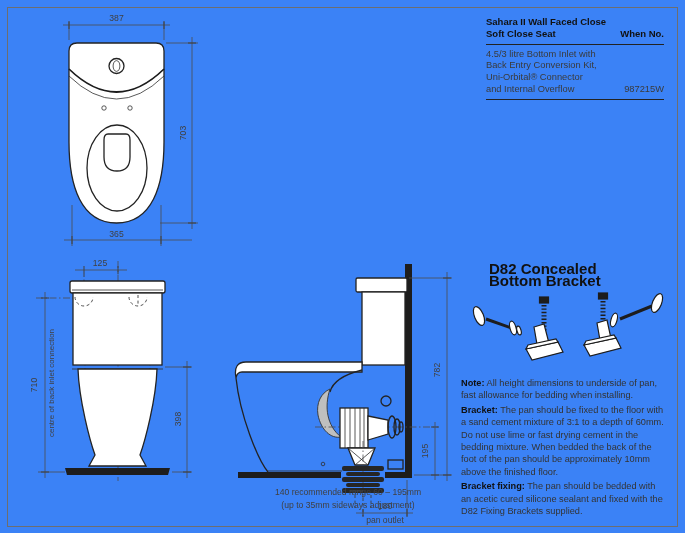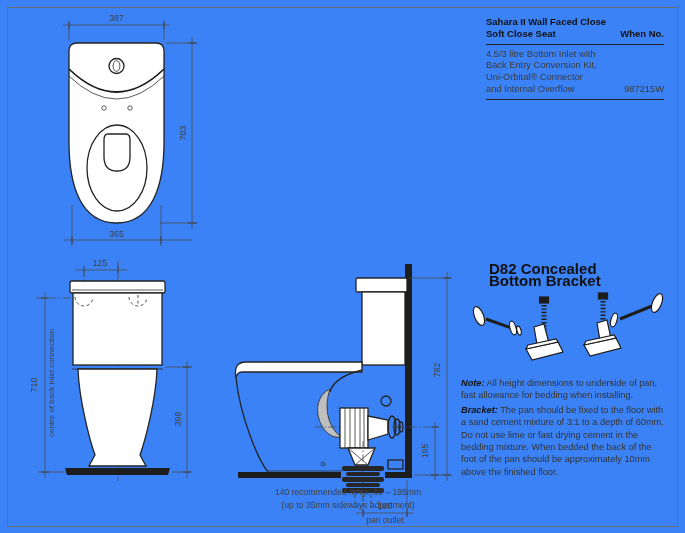--- a/index.html
+++ b/index.html
@@ -28,21 +28,21 @@
   .pi-rule{border:none;border-top:1.6px solid #222;margin:3px 0 4px 0;}
   .pi-desc{font-size:9.3px;line-height:11.6px;color:#3a3a3a;}
   .pi-rule2{border:none;border-top:1.6px solid #222;margin:4px 0 0 0;}
 
   .bracket-title{position:absolute;left:489px;top:263px;font-size:15px;
     font-weight:bold;line-height:12px;color:#111;}
 
   .notes{position:absolute;left:461px;top:377px;width:205px;font-size:9.2px;
     line-height:12.3px;color:#333;}
   .notes p{margin:0 0 2.5px 0;}
-  .notes b{color:#111;font-style:italic;}
+  .notes b{color:#111;}
 </style>
 </head>
 <body>
 
 <div class="sheet">
   <div class="page-border"></div>
 
   <svg style="left:40px;top:10px;" width="170" height="246" viewBox="0 0 170 246">
     <g>
 
@@ -216,14 +216,15 @@
       <rect x="130.5" y="4" width="9" height="6" fill="#1d1d1d"></rect>
       <path d="M129,34 L139,31 L144,54 L133,57 Z"></path>
       <path d="M116,56 L148,49 L153,59 L122,67 Z"></path>
       <path d="M118,52 L146,46 L148,49 L116,56 Z"></path>
     </g>
   </svg>
 
   <div class="notes">
     <p><b>Note:</b> <span>All height dimensions to underside of pan, fast allowance for bedding when installing.</span></p>
     <p><b>Bracket:</b> <span>The pan should be fixed to the floor with a sand cement mixture of 3:1 to a depth of 60mm. Do not use lime or fast drying cement in the bedding mixture. When bedded the back of the foot of the pan should be approximately 10mm above the finished floor.</span></p>
+    <p><b>Bracket fixing:</b> <span>The pan should be bedded with an acetic cured silicone sealant and fixed with the D82 Fixing Brackets supplied.</span></p>
   </div>
 </div>
 
 </body></html>

